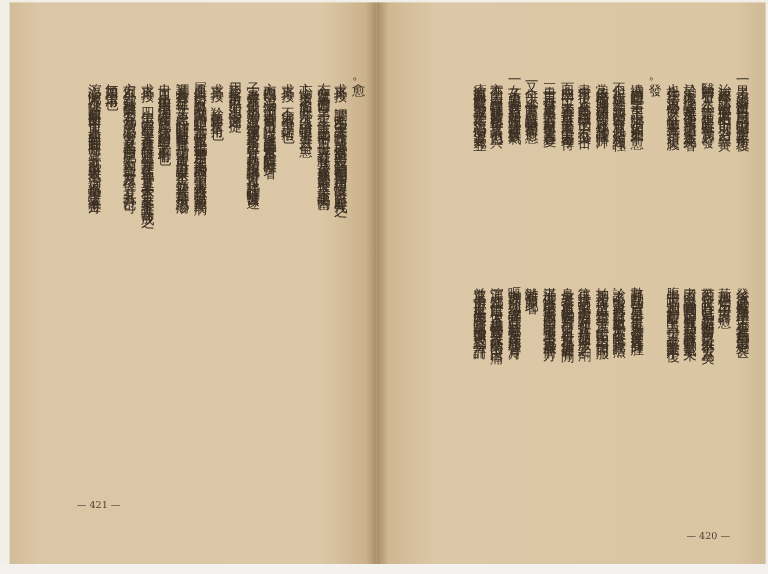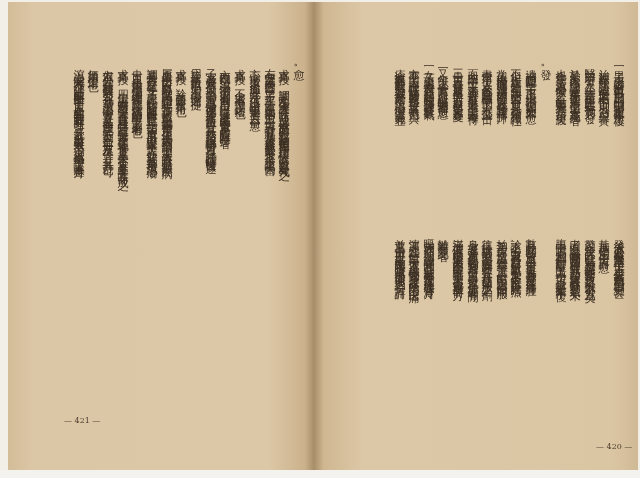--- a/index.html
+++ b/index.html
@@ -69,13 +69,13 @@
     <div class="col" style="left: 160px; top: 60px; height: 370px; overflow: hidden;">屢血錯出於口鼻隔擬賦又謂錯經先哲謂火載血上也觸書禁用生地黃於四物湯中加大黃香附治無數萬病</div>
     <div class="col" style="left: 145px; top: 60px; height: 370px; overflow: hidden;">調暴長有瘀往年一女子患此疾起時吐衄後衄眼目耳十指頭皆血出肝證瘀木平足赤並於福直余投瀉心湯</div>
     <div class="col" style="left: 130px; top: 60px; height: 370px; overflow: hidden;">十日血止後與四生湯調理復舊此婦之病爲錯經中之最劇者也</div>
     <div class="col" style="left: 116px; top: 60px; height: 370px; overflow: hidden;">求真按　四生湯出當歸芍藥大黃黃連桂枝白朮芍藥黃芩茯苓地黃甘草人參木香丁香麥冬十五味而成之</div>
     <div class="col" style="left: 101px; top: 60px; height: 370px; overflow: hidden;">方但不外當歸芍藥散芍花丸甘湯瀉心湯合方之意若合用此三方不如合前二方及後一方（其丸方）已可</div>
     <div class="col" style="left: 86px; top: 60px; height: 370px; overflow: hidden;">無須四生湯也</div>
     <div class="col" style="left: 72px; top: 60px; height: 370px; overflow: hidden;">瀉心湯此方不僅治吐血衄血即下血尿血齒衄舌衄耳衄淨一身九竅出血者無不治之誠爲血證之玉液金丹</div>
   </div>
 
 <div class="pnum" style="left:64px; top:416px;">— 421 —</div>
-<div class="pnum" style="left:572px; top:442px;margin-left:24px;">— 420 —</div>
+<div class="pnum" style="left:572px; top:442px;">— 420 —</div>
 
 </body></html>

